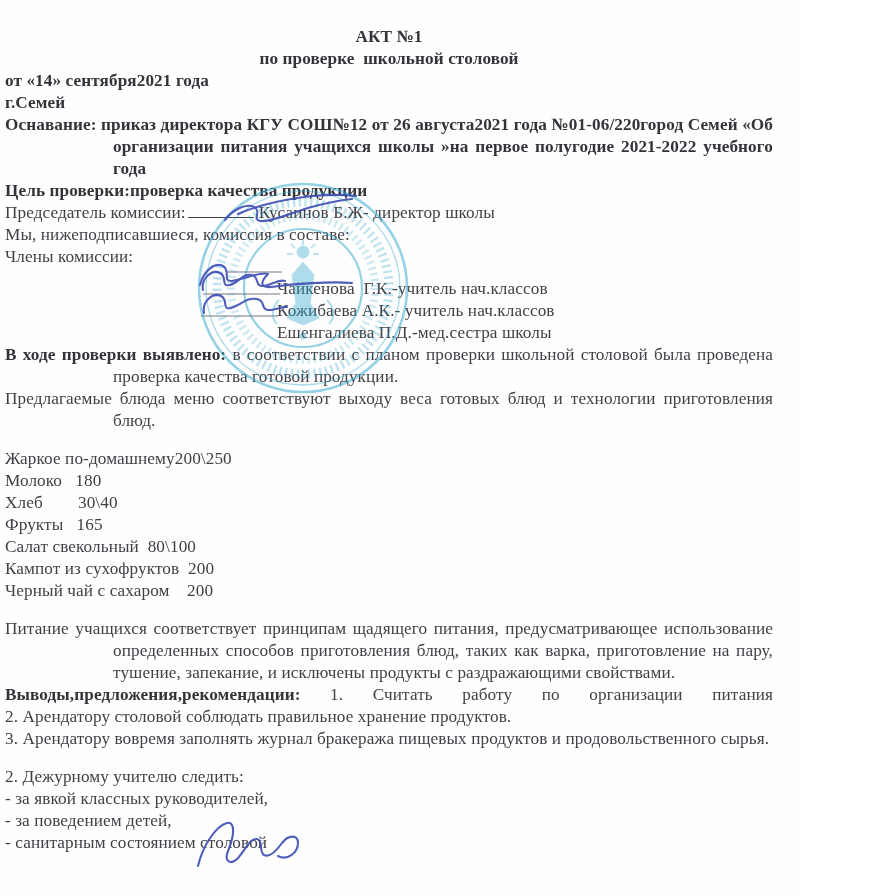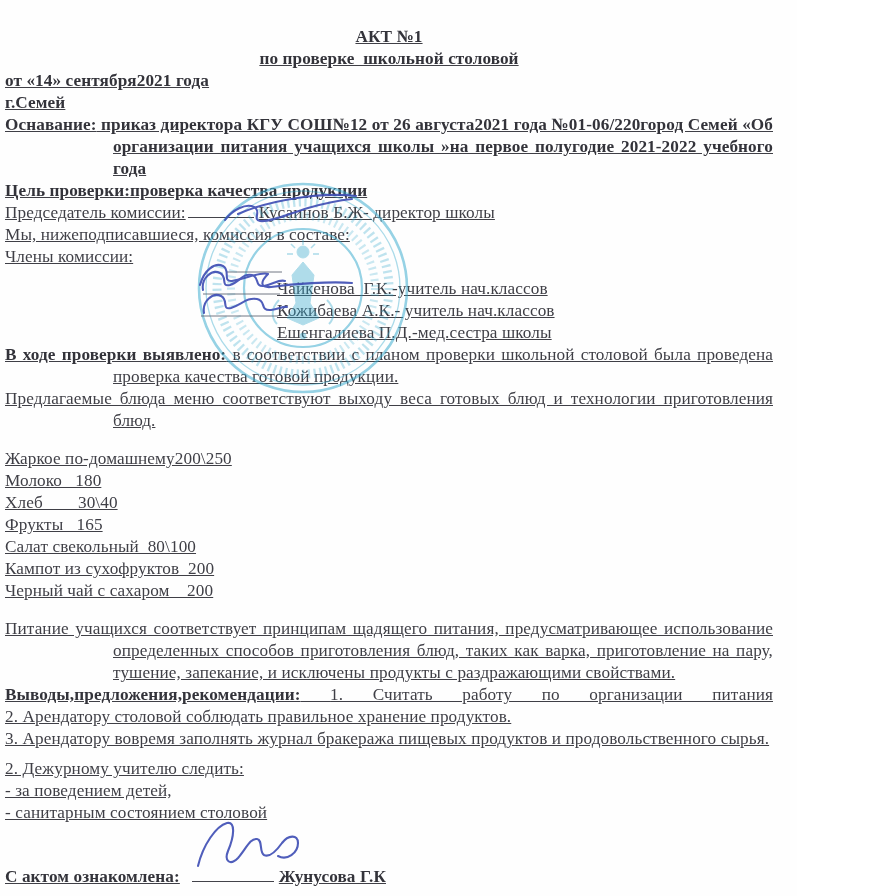--- a/index.html
+++ b/index.html
@@ -8,38 +8,37 @@
     width:797px;height:896px;
     background:#fefefe;
     overflow:hidden;
     font-family:"Liberation Serif","DejaVu Serif",serif;
     font-size:17.2px;
     line-height:22px;
     color:#3f3f46;
     box-sizing:border-box;
     padding:26px 24px 0 5px;
     letter-spacing:0.1px;
-    text-decoration:underline;
   }
   .b{font-weight:bold;color:#33333a;}
   .center{text-align:center;}
   .pre{white-space:pre-wrap;}
   .hang{padding-left:108px;text-indent:-108px;text-align:justify;}
   .stretch{text-align:justify;text-align-last:justify;}
   .cont{padding-left:108px;}
   .member{margin-left:272px;}
   .members{margin-top:10px;}
   .blank-ul{
     display:inline-block;
     width:68px;height:14px;
     border-bottom:1.4px solid #43434a;
     margin:0 5px 0 2px;
   }
   .blank-ul.chair{width:66px;}
-  .gap-duty{margin-top:8px;}
+  .gap-duty{margin-top:16px;}
   .gap-ack{margin-top:42px;}
   .gap-food{margin-top:16px;}
   .overlay{
     position:absolute;left:0;top:0;width:871px;height:896px;
     pointer-events:none;z-index:3;
   }
   .stamp-layer{mix-blend-mode:multiply;}
 </style>
 </head>
 <body>
@@ -79,20 +78,21 @@
     <div class="pre">Черный чай с сахаром    200</div>
   </div>
 
   <div class="hang gap-food">Питание учащихся соответствует принципам щадящего питания, предусматривающее использование определенных способов приготовления блюд, таких как варка, приготовление на пару, тушение, запекание, и исключены продукты с раздражающими свойствами.</div>
 
   <div class="hang stretch"><span class="b">Выводы,предложения,рекомендации:</span> <span>1. Считать работу по организации питания</span></div>
   <div>2. Арендатору столовой соблюдать правильное хранение продуктов.</div>
   <div>3. Арендатору вовремя заполнять журнал бракеража пищевых продуктов и продовольственного сырья.</div>
 
   <div class="gap-duty">2. Дежурному учителю следить:</div>
+  <div>- за явкой классных руководителей,</div>
   <div>- за поведением детей,</div>
   <div>- санитарным состоянием столовой</div>
 
   <div class="gap-ack"><span class="b">С актом ознакомлена:</span><span class="blank-ul" style="width:82px;margin-left:12px;"></span><span class="b">Жунусова Г.К</span></div>
 
   <svg class="overlay" viewBox="0 0 871 896" aria-hidden="true">
 
     <g class="stamp-layer" opacity="0.5">
       <g stroke="#2ea6cb" fill="none">
         <circle cx="303" cy="288" r="104" stroke-width="2.6"></circle>

